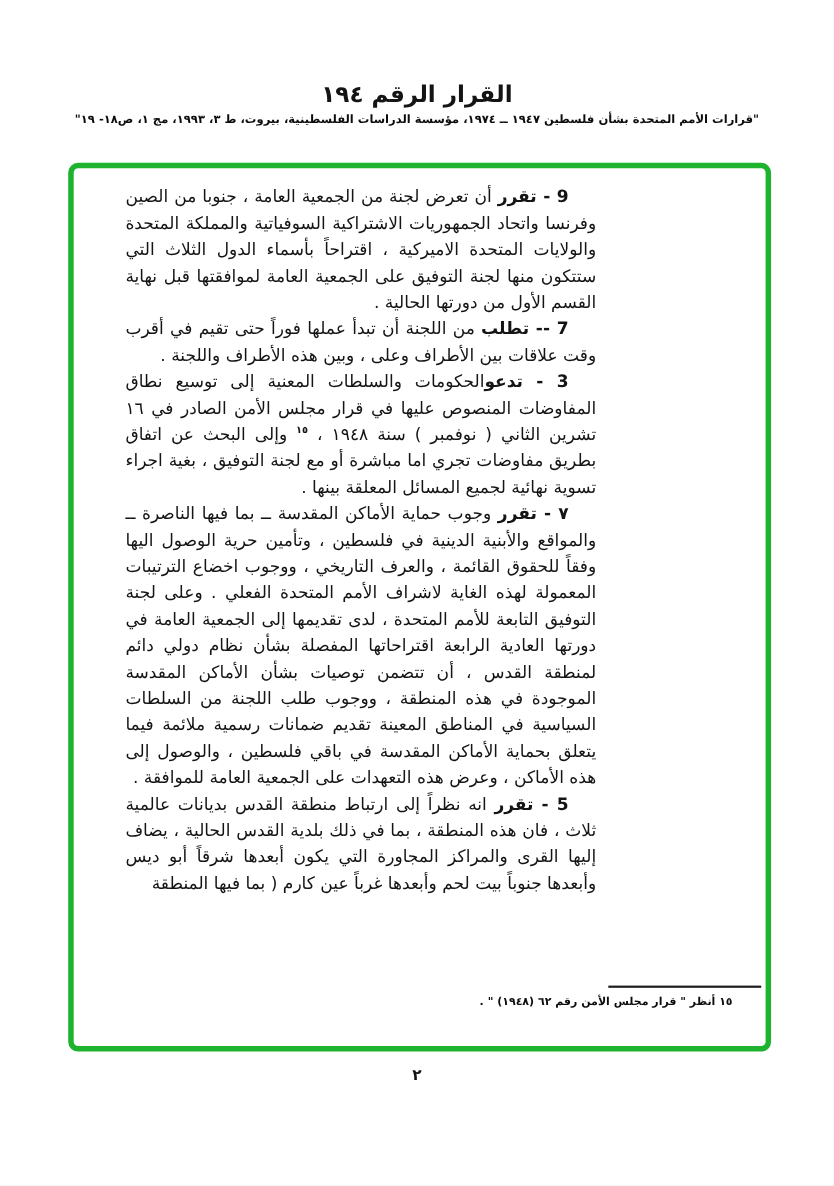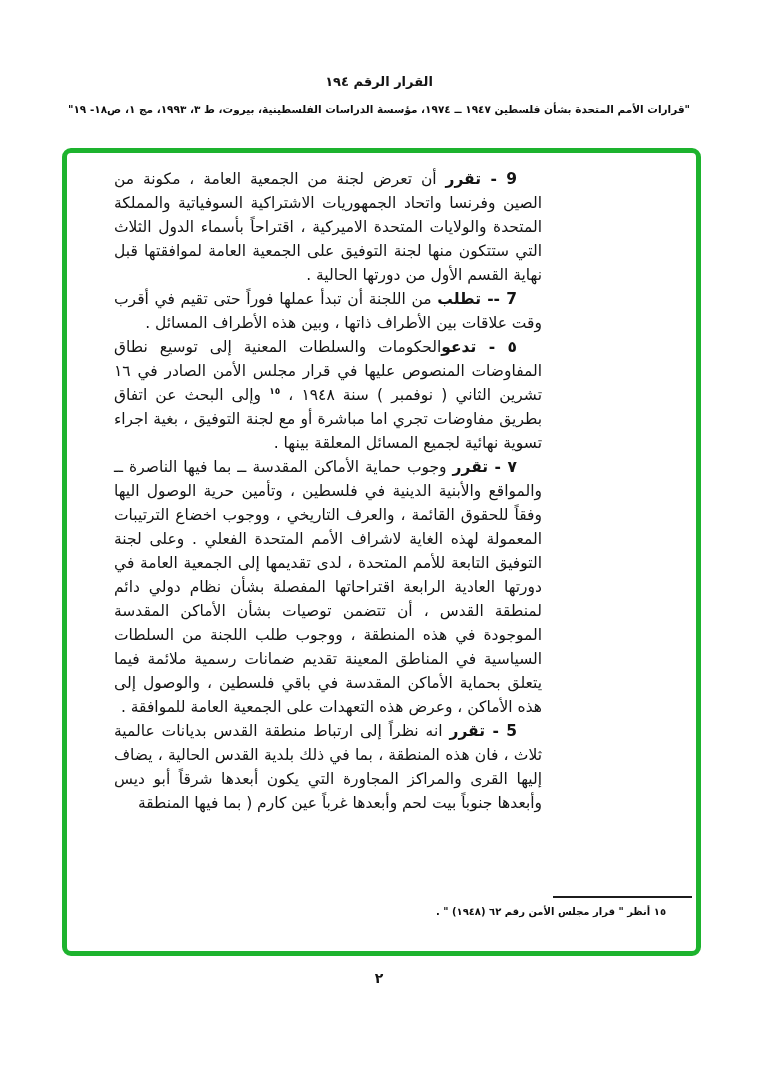--- a/index.html
+++ b/index.html
@@ -10,21 +10,21 @@
     margin: 0 auto;
     background: #ffffff;
     overflow: hidden;
     font-family: "DejaVu Sans", sans-serif;
     color: #141414;
   }
   .title {
     position: absolute;
     top: 74px; left: 0; right: 0;
     text-align: center;
-    font-size: 13px;
+    font-size: 21px;
     font-weight: bold;
     direction: rtl;
     letter-spacing: 0.5px;
   }
   .source {
     position: absolute;
     top: 103px; left: 30px; right: 30px;
     text-align: center;
     direction: rtl;
     font-size: 10.5px;
@@ -90,25 +90,25 @@
 <div class="page">
 
   <div class="title">القرار الرقم ١٩٤</div>
 
   <div class="source">"قرارات الأمم المتحدة بشأن فلسطين ١٩٤٧ ــ ١٩٧٤، مؤسسة الدراسات الفلسطينية، بيروت، ط ٣، ١٩٩٣، مج ١، ص١٨- ١٩"</div>
 
   <div class="green-box"></div>
 
   <div class="text-col">
 
-    <p><span class="head">9 - تقرر</span><span> أن تعرض لجنة من الجمعية العامة ، مكونة من الصين وفرنسا واتحاد الجمهوريات الاشتراكية السوفياتية والمملكة المتحدة والولايات المتحدة الاميركية ، اقتراحاً بأسماء الدول الثلاث التي ستتكون منها لجنة التوفيق على الجمعية العامة لموافقتها قبل نهاية القسم الأول من دورتها الحالية .</span></p>
+    <p><span class="head">9 - تقرر</span><span> أن تعرض لجنة من الجمعية العامة ، جنوبا من الصين وفرنسا واتحاد الجمهوريات الاشتراكية السوفياتية والمملكة المتحدة والولايات المتحدة الاميركية ، اقتراحاً بأسماء الدول الثلاث التي ستتكون منها لجنة التوفيق على الجمعية العامة لموافقتها قبل نهاية القسم الأول من دورتها الحالية .</span></p>
 
-    <p><span class="head">7 -- تطلب</span><span> من اللجنة أن تبدأ عملها فوراً حتى تقيم في أقرب وقت علاقات بين الأطراف ذاتها ، وبين هذه الأطراف المسائل .</span></p>
+    <p><span class="head">7 -- تطلب</span><span> من اللجنة أن تبدأ عملها فوراً حتى تقيم في أقرب وقت علاقات بين الأطراف وعلى ، وبين هذه الأطراف واللجنة .</span></p>
 
-    <p><span class="head">٥ - تدعو</span><span>الحكومات والسلطات المعنية إلى توسيع نطاق المفاوضات المنصوص عليها في قرار مجلس الأمن الصادر في ١٦ تشرين الثاني ( نوفمبر ) سنة ١٩٤٨ ، </span><sup>١٥</sup><span> وإلى البحث عن اتفاق بطريق مفاوضات تجري اما مباشرة أو مع لجنة التوفيق ، بغية اجراء تسوية نهائية لجميع المسائل المعلقة بينها .</span></p>
+    <p><span class="head">3 - تدعو</span><span>الحكومات والسلطات المعنية إلى توسيع نطاق المفاوضات المنصوص عليها في قرار مجلس الأمن الصادر في ١٦ تشرين الثاني ( نوفمبر ) سنة ١٩٤٨ ، </span><sup>١٥</sup><span> وإلى البحث عن اتفاق بطريق مفاوضات تجري اما مباشرة أو مع لجنة التوفيق ، بغية اجراء تسوية نهائية لجميع المسائل المعلقة بينها .</span></p>
 
 
     <p><span class="head">٧ - تقرر</span><span> وجوب حماية الأماكن المقدسة ــ بما فيها الناصرة ــ والمواقع والأبنية الدينية في فلسطين ، وتأمين حرية الوصول اليها وفقاً للحقوق القائمة ، والعرف التاريخي ، ووجوب اخضاع الترتيبات المعمولة لهذه الغاية لاشراف الأمم المتحدة الفعلي . وعلى لجنة التوفيق التابعة للأمم المتحدة ، لدى تقديمها إلى الجمعية العامة في دورتها العادية الرابعة اقتراحاتها المفصلة بشأن نظام دولي دائم لمنطقة القدس ، أن تتضمن توصيات بشأن الأماكن المقدسة الموجودة في هذه المنطقة ، ووجوب طلب اللجنة من السلطات السياسية في المناطق المعينة تقديم ضمانات رسمية ملائمة فيما يتعلق بحماية الأماكن المقدسة في باقي فلسطين ، والوصول إلى هذه الأماكن ، وعرض هذه التعهدات على الجمعية العامة للموافقة .</span></p>
 
     <p><span class="head">5 - تقرر</span><span> انه نظراً إلى ارتباط منطقة القدس بديانات عالمية ثلاث ، فان هذه المنطقة ، بما في ذلك بلدية القدس الحالية ، يضاف إليها القرى والمراكز المجاورة التي يكون أبعدها شرقاً أبو ديس وأبعدها جنوباً بيت لحم وأبعدها غرباً عين كارم ( بما فيها المنطقة</span></p>
 
   </div>
 
   <div class="fn-rule"></div>
 

